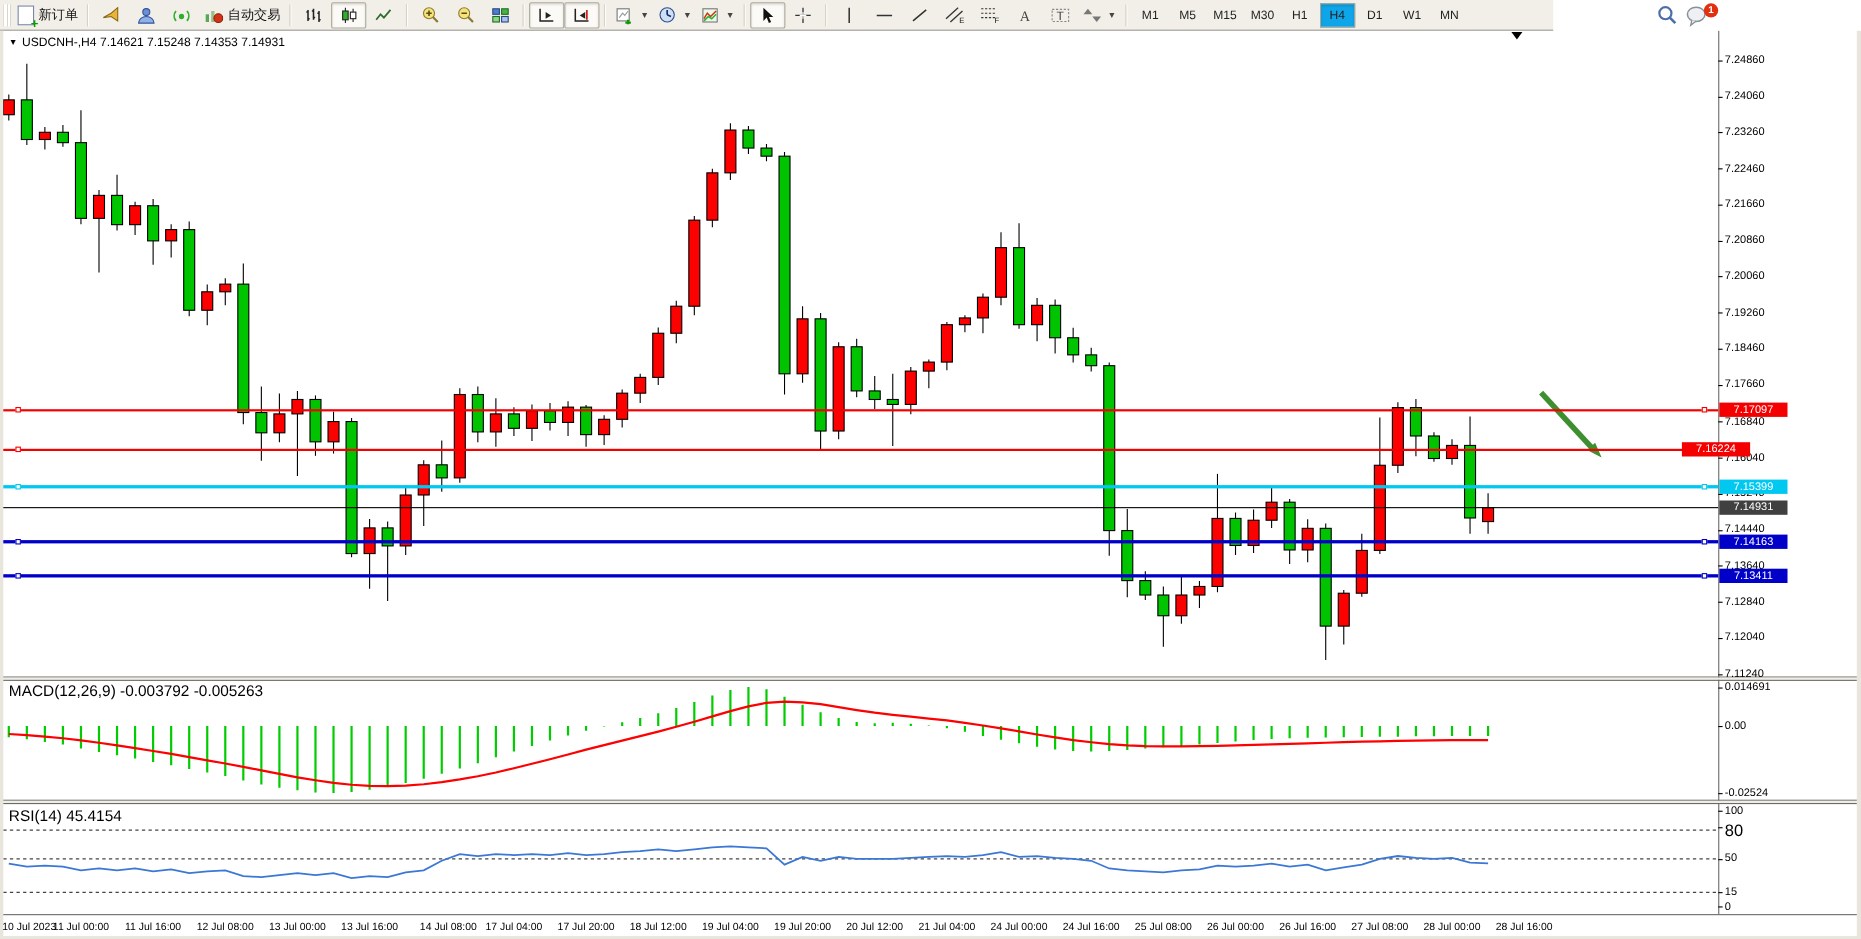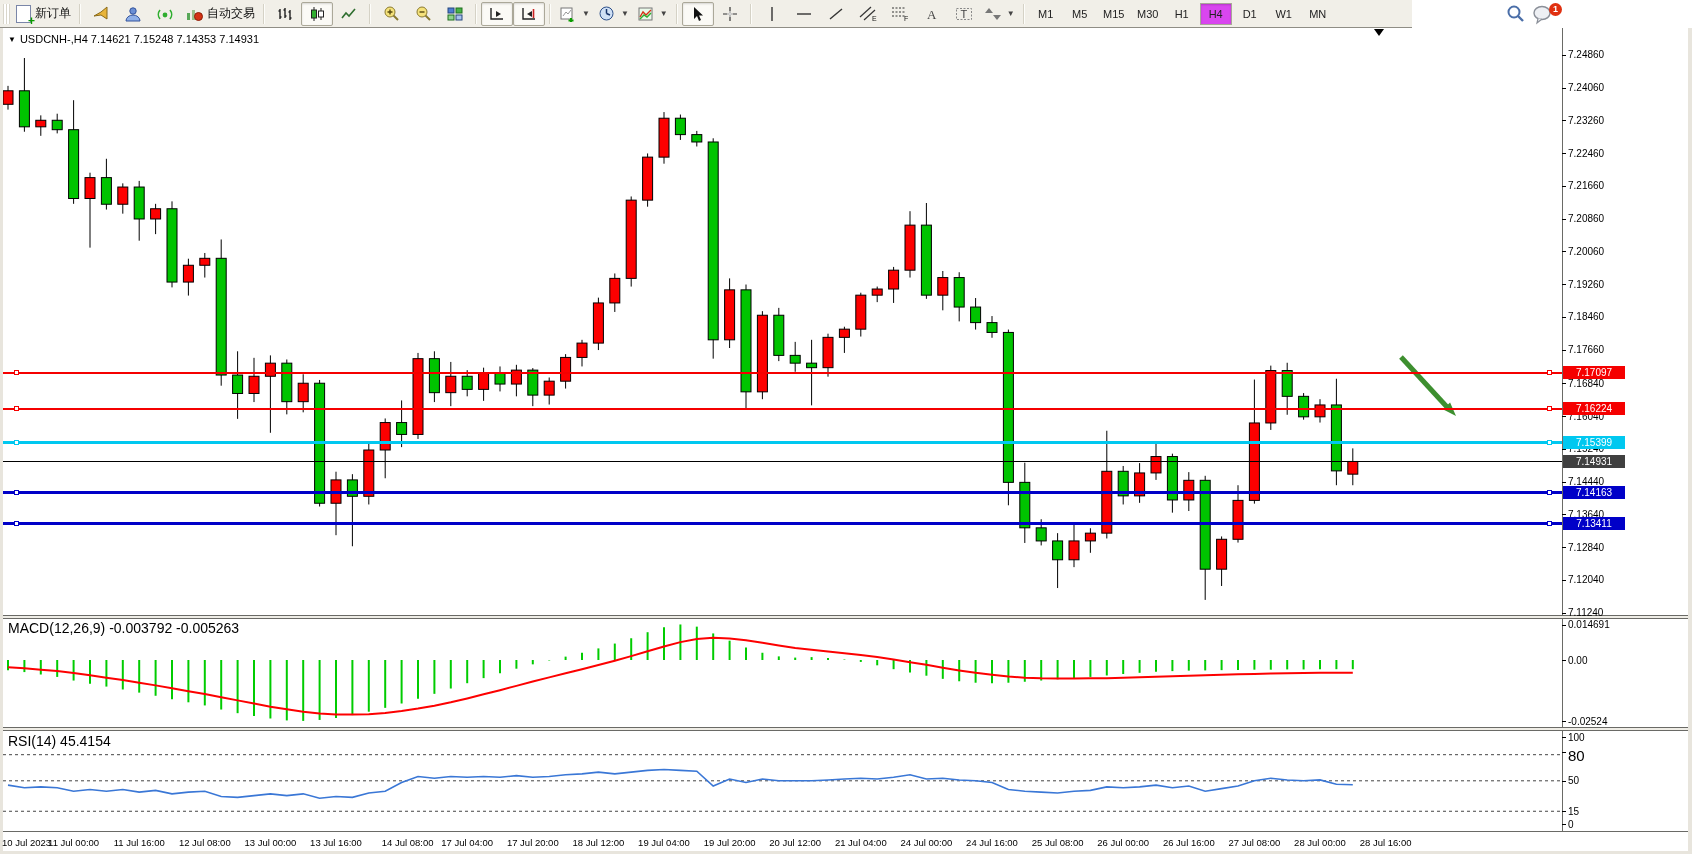--- a/index.html
+++ b/index.html
@@ -10,21 +10,21 @@
            border-bottom:1px solid #8f8d85;display:flex;align-items:center;}
   .grip{width:7px;height:20px;margin:0 2px 0 3px;
         background:repeating-linear-gradient(90deg,#d9d6cb 0,#d9d6cb 1px,#fff 1px,#fff 3px);}
   .sep{width:0;height:20px;border-left:1px solid #d5d2c6;border-right:1px solid #fdfdfa;margin:0 4px;}
   .tb{height:22px;min-width:24px;display:flex;align-items:center;justify-content:center;
       border:1px solid transparent;border-radius:2px;padding:0 3px;cursor:default;gap:4px;}
   .tb.pressed{background:#fbfaf6;border:1px solid #aba899;box-shadow:inset 0 1px 2px rgba(0,0,0,.15);}
   .tb-label{font-size:12px;color:#111;white-space:nowrap;}
   .tf{height:20px;min-width:26px;display:flex;align-items:center;justify-content:center;
       font-size:11px;color:#222;border:1px solid transparent;padding:0 2px;margin:0 1px;}
-  .tf.active{background:#d946ef;border:1px solid #a9a698;box-shadow:inset 0 1px 2px rgba(0,0,0,.18);}
+  .tf.active{background:#0ea5e9;border:1px solid #a9a698;box-shadow:inset 0 1px 2px rgba(0,0,0,.18);}
   .caret{font-size:8px;color:#444;margin-left:1px;}
   
   #chartwin{position:absolute;left:0;top:28px;width:1692px;height:826px;background:#fff;}
   .edge{position:absolute;background:#e8e5dd;}
   .border-line{position:absolute;background:#6a6a66;}
   .splitband{position:absolute;background:#efede6;}
   
   #quote{position:absolute;left:8px;top:33px;font-size:11px;color:#000;z-index:5;}
   #quote .tri{font-size:8px;vertical-align:1px;margin-right:4px;}
   .panel-label{position:absolute;left:8px;font-size:14px;color:#000;z-index:5;}
@@ -599,21 +599,21 @@
       <div style="position: absolute; left: 1568px; top: 805.5px; font-size: 10px; color: rgb(0, 0, 0); z-index: 3;">15</div>
       <div style="left: 1562px; top: 824.3px; width: 4px; height: 1px; background: rgb(0, 0, 0); position: absolute; z-index: 3;"></div>
       <div style="position: absolute; left: 1568px; top: 818.8px; font-size: 10px; color: rgb(0, 0, 0); z-index: 3;">0</div>
       <div style="position: absolute; left: 3px; width: 1559px; top: 371.7px; height: 2px; background: rgb(245, 0, 0); z-index: 2;"></div>
       <div style="position: absolute; left: 14px; top: 370.2px; width: 5px; height: 5px; background: rgb(255, 255, 255); border: 1px solid rgb(245, 0, 0); z-index: 3; box-sizing: border-box;"></div>
       <div style="position: absolute; left: 1547px; top: 370.2px; width: 5px; height: 5px; background: rgb(255, 255, 255); border: 1px solid rgb(245, 0, 0); z-index: 3; box-sizing: border-box;"></div>
       <div style="position: absolute; left: 1563px; top: 366.2px; width: 62px; height: 13px; line-height: 13px; background: rgb(245, 0, 0); color: rgb(255, 255, 255); font-size: 10px; text-align: center; z-index: 6;">7.17097</div>
       <div style="position: absolute; left: 3px; width: 1559px; top: 407.5px; height: 2px; background: rgb(245, 0, 0); z-index: 2;"></div>
       <div style="position: absolute; left: 14px; top: 406px; width: 5px; height: 5px; background: rgb(255, 255, 255); border: 1px solid rgb(245, 0, 0); z-index: 3; box-sizing: border-box;"></div>
       <div style="position: absolute; left: 1547px; top: 406px; width: 5px; height: 5px; background: rgb(255, 255, 255); border: 1px solid rgb(245, 0, 0); z-index: 3; box-sizing: border-box;"></div>
-      <div style="position: absolute; left: 1563px; top: 402px; width: 62px; height: 13px; line-height: 13px; background: rgb(245, 0, 0); color: rgb(255, 255, 255); font-size: 10px; text-align: center; z-index: 6;">7.16224</div>
+      <div style="position: absolute; left: 1529px; top: 402px; width: 62px; height: 13px; line-height: 13px; background: rgb(245, 0, 0); color: rgb(255, 255, 255); font-size: 10px; text-align: center; z-index: 6;">7.16224</div>
       <div style="position: absolute; left: 3px; width: 1559px; top: 440.8px; height: 3px; background: rgb(0, 200, 240); z-index: 2;"></div>
       <div style="position: absolute; left: 14px; top: 439.8px; width: 5px; height: 5px; background: rgb(255, 255, 255); border: 1px solid rgb(0, 200, 240); z-index: 3; box-sizing: border-box;"></div>
       <div style="position: absolute; left: 1547px; top: 439.8px; width: 5px; height: 5px; background: rgb(255, 255, 255); border: 1px solid rgb(0, 200, 240); z-index: 3; box-sizing: border-box;"></div>
       <div style="position: absolute; left: 1563px; top: 435.8px; width: 62px; height: 13px; line-height: 13px; background: rgb(0, 200, 240); color: rgb(255, 255, 255); font-size: 10px; text-align: center; z-index: 6;">7.15399</div>
       <div style="position: absolute; left: 3px; width: 1559px; top: 460.9px; height: 1px; background: rgb(0, 0, 0); z-index: 2;"></div>
       <div style="position: absolute; left: 1563px; top: 454.9px; width: 62px; height: 13px; line-height: 13px; background: #404040; color: rgb(255, 255, 255); font-size: 10px; text-align: center; z-index: 6;">7.14931</div>
       <div style="position: absolute; left: 3px; width: 1559px; top: 491.4px; height: 3px; background: rgb(0, 0, 200); z-index: 2;"></div>
       <div style="position: absolute; left: 14px; top: 490.4px; width: 5px; height: 5px; background: rgb(255, 255, 255); border: 1px solid rgb(0, 0, 200); z-index: 3; box-sizing: border-box;"></div>
       <div style="position: absolute; left: 1547px; top: 490.4px; width: 5px; height: 5px; background: rgb(255, 255, 255); border: 1px solid rgb(0, 0, 200); z-index: 3; box-sizing: border-box;"></div>
       <div style="position: absolute; left: 1563px; top: 486.4px; width: 62px; height: 13px; line-height: 13px; background: rgb(0, 0, 200); color: rgb(255, 255, 255); font-size: 10px; text-align: center; z-index: 6;">7.14163</div>

